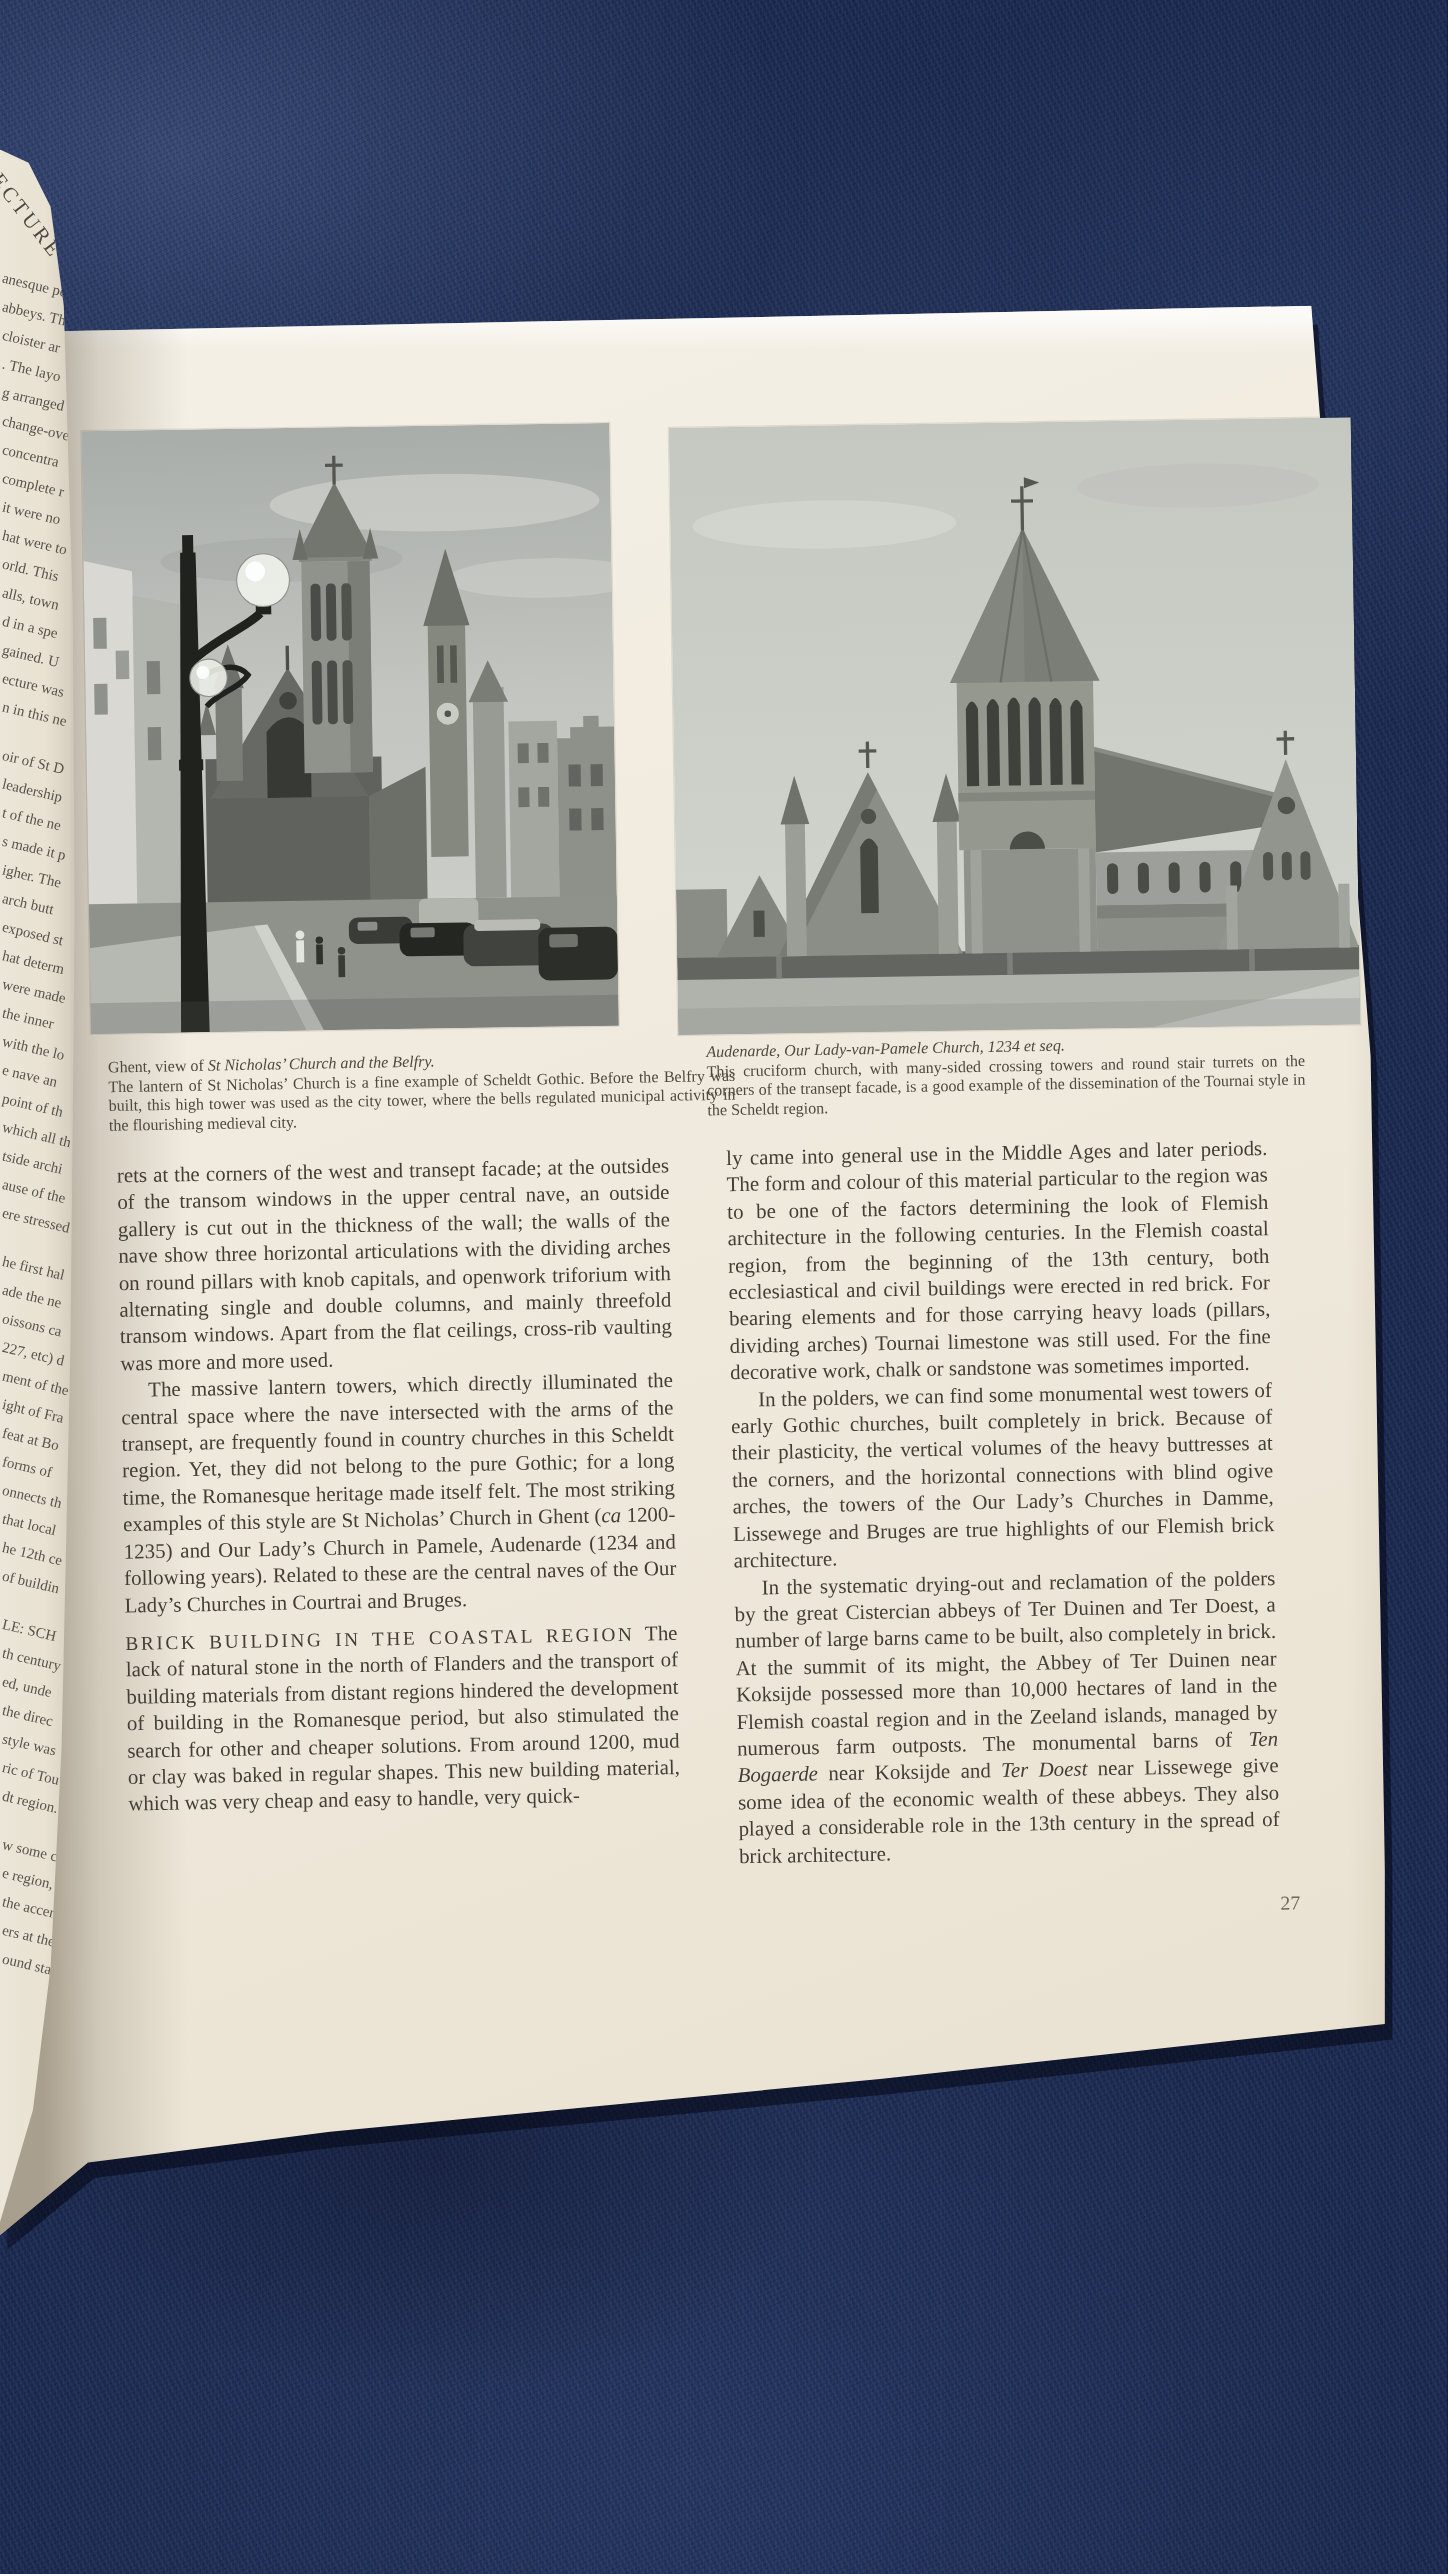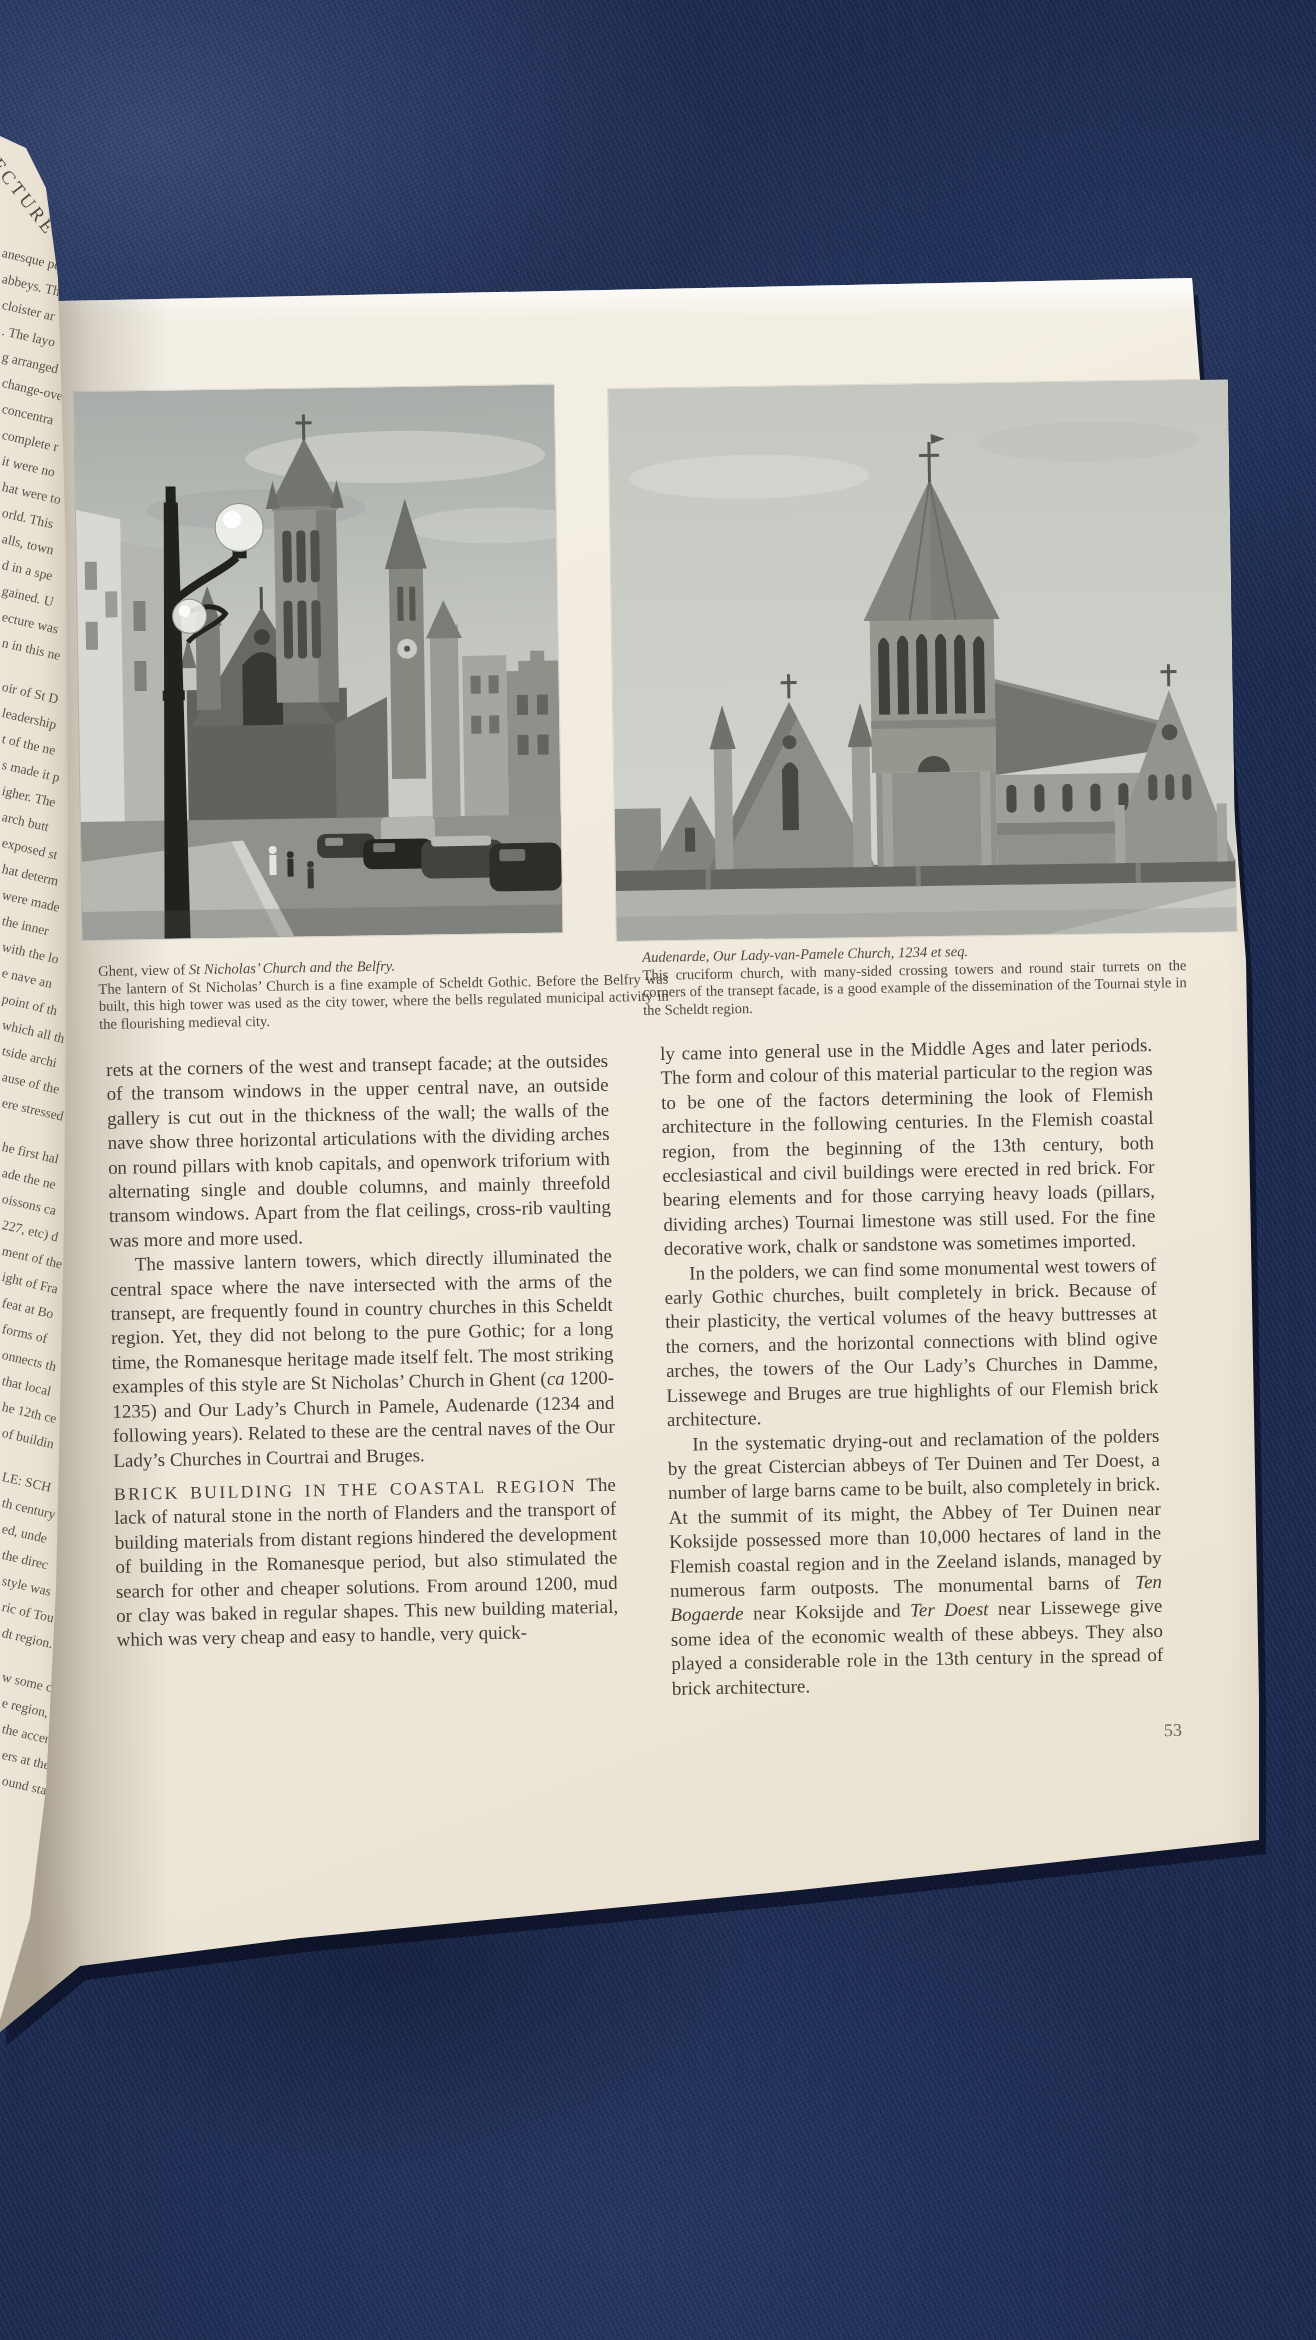--- a/index.html
+++ b/index.html
@@ -345,14 +345,14 @@
     <p>rets at the corners of the west and transept facade; at the outsides of the transom windows in the upper central nave, an outside gallery is cut out in the thickness of the wall; the walls of the nave show three horizontal articulations with the dividing arches on round pillars with knob capitals, and openwork triforium with alternating single and double columns, and mainly threefold transom windows. Apart from the flat ceilings, cross-rib vaulting was more and more used.</p>
     <p class="indent"><span>The massive lantern towers, which directly illuminated the central space where the nave intersected with the arms of the transept, are frequently found in country churches in this Scheldt region. Yet, they did not belong to the pure Gothic; for a long time, the Romanesque heritage made itself felt. The most striking examples of this style are St Nicholas’ Church in Ghent (</span><i>ca</i><span> 1200-1235) and Our Lady’s Church in Pamele, Audenarde (1234 and following years). Related to these are the central naves of the Our Lady’s Churches in Courtrai and Bruges.</span></p>
     <p class="spaced"><span class="sc">BRICK BUILDING IN THE COASTAL REGION</span><span> The lack of natural stone in the north of Flanders and the transport of building materials from distant regions hindered the development of building in the Romanesque period, but also stimulated the search for other and cheaper solutions. From around 1200, mud or clay was baked in regular shapes. This new building material, which was very cheap and easy to handle, very quick-</span></p>
   </div>
   <div class="col col-right">
     <p>ly came into general use in the Middle Ages and later periods. The form and colour of this material particular to the region was to be one of the factors determining the look of Flemish architecture in the following centuries. In the Flemish coastal region, from the beginning of the 13th century, both ecclesiastical and civil buildings were erected in red brick. For bearing elements and for those carrying heavy loads (pillars, dividing arches) Tournai limestone was still used. For the fine decorative work, chalk or sandstone was sometimes imported.</p>
     <p class="indent">In the polders, we can find some monumental west towers of early Gothic churches, built completely in brick. Because of their plasticity, the vertical volumes of the heavy buttresses at the corners, and the horizontal connections with blind ogive arches, the towers of the Our Lady’s Churches in Damme, Lissewege and Bruges are true highlights of our Flemish brick architecture.</p>
     <p class="indent"><span>In the systematic drying-out and reclamation of the polders by the great Cistercian abbeys of Ter Duinen and Ter Doest, a number of large barns came to be built, also completely in brick. At the summit of its might, the Abbey of Ter Duinen near Koksijde possessed more than 10,000 hectares of land in the Flemish coastal region and in the Zeeland islands, managed by numerous farm outposts. The monumental barns of </span><i>Ten Bogaerde</i><span> near Koksijde and </span><i>Ter Doest</i><span> near Lissewege give some idea of the economic wealth of these abbeys. They also played a considerable role in the 13th century in the spread of brick architecture.</span></p>
   </div>
 
-  <div class="page-number">53</div>
+  <div class="page-number">27</div>
 </div>
 
 </body></html>

